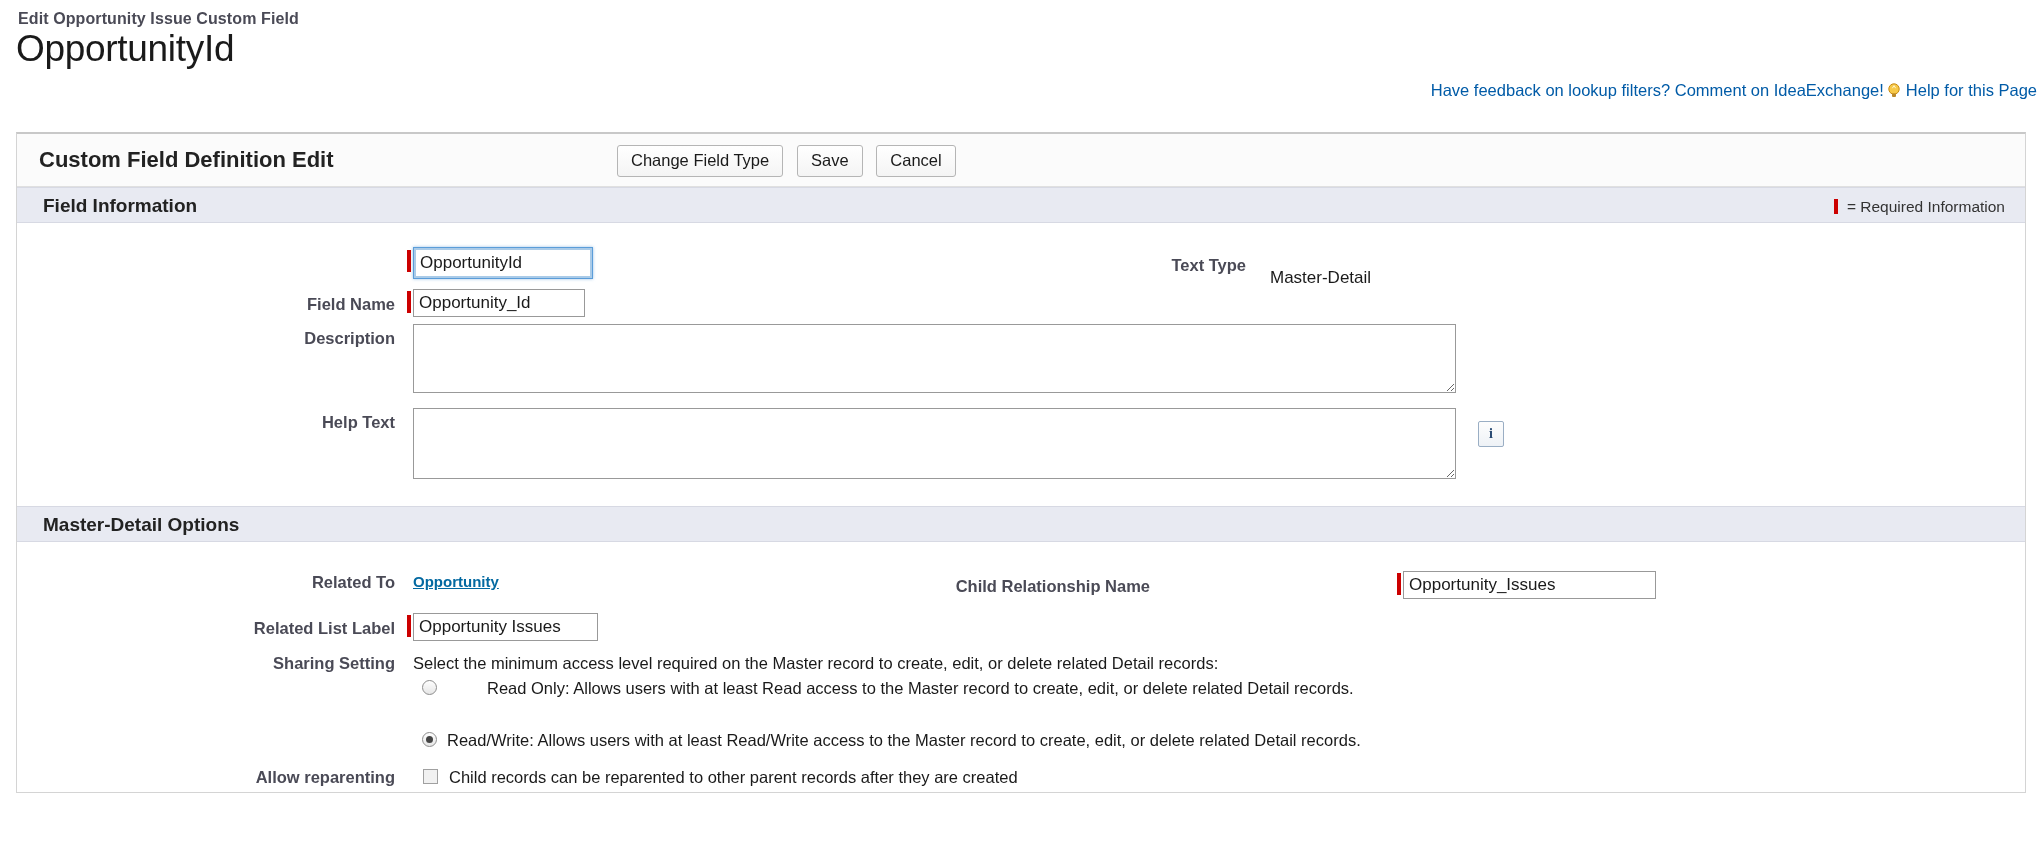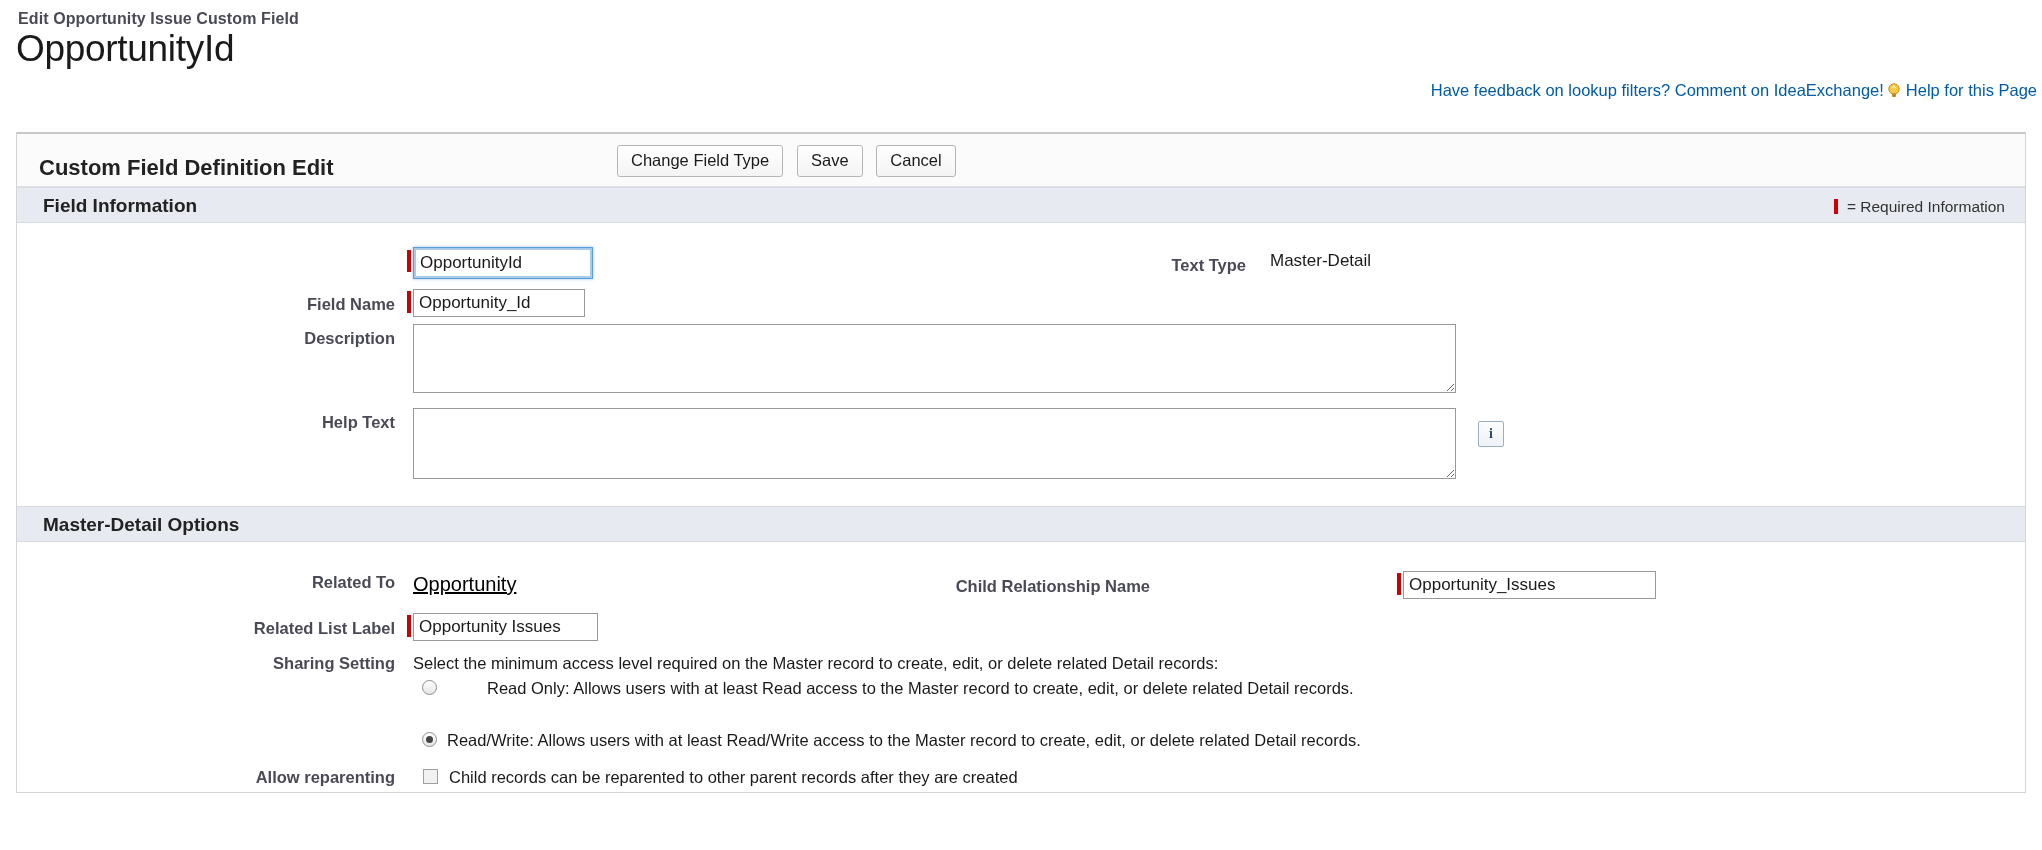--- a/index.html
+++ b/index.html
@@ -91,21 +91,21 @@
   }
   .panel-header {
     position: relative;
     height: 52px;
     background: #fbfbfb;
     border-bottom: 1px solid #e0e0e0;
   }
   .panel-title {
     position: absolute;
     left: 22px;
-    top: 21px;
+    top: 13px;
     font-size: 22px;
     font-weight: bold;
     color: #222;
   }
   .btn-row {
     position: absolute;
     left: 600px;
     top: 11px;
   }
   .btn {
@@ -219,24 +219,25 @@
     line-height: 23px;
     cursor: pointer;
   }
   .static-val {
     position: absolute;
     font-size: 17px;
     color: #1a1a1a;
   }
   .link-val {
     position: absolute;
-    font-size: 20px;
-    color: #000000;
+    font-size: 15px;
+    color: #0369a1;
     text-decoration: underline;
     cursor: pointer;
+    font-weight: bold;
   }
 
   .plain-text {
     position: absolute;
     font-size: 16.5px;
     color: #1a1a1a;
   }
   .radio {
     position: absolute;
     width: 15px;
@@ -298,21 +299,21 @@
         <span class="req-bar-inline"></span><span>= Required Information</span>
       </div>
     </div>
 
     <div class="form-area" style="height:283px;">
 
       <div class="req-mark" style="left:390px; top:27px;"></div>
       <input class="txt focused" style="left: 396px; top: 24px; width: 180px; height: 32px;" value="OpportunityId">
 
       <div class="lbl lbl-right-col" style="top:33px; width:269px; left:960px;">Text Type</div>
-      <div class="static-val" style="left:1253px; top:28px;">Master-Detail</div>
+      <div class="static-val" style="left:1253px; top:45px;">Master-Detail</div>
 
       <div class="lbl lbl-left" style="top:72px;">Field Name</div>
       <div class="req-mark" style="left:390px; top:68px;"></div>
       <input class="txt" style="left: 396px; top: 66px; width: 172px;" value="Opportunity_Id">
 
       <div class="lbl lbl-left" style="top:106px;">Description</div>
       <textarea class="ta" style="left: 396px; top: 101px; width: 1043px; height: 69px;"></textarea>
 
       <div class="lbl lbl-left" style="top:190px;">Help Text</div>
       <textarea class="ta" style="left: 396px; top: 185px; width: 1043px; height: 71px;"></textarea>

